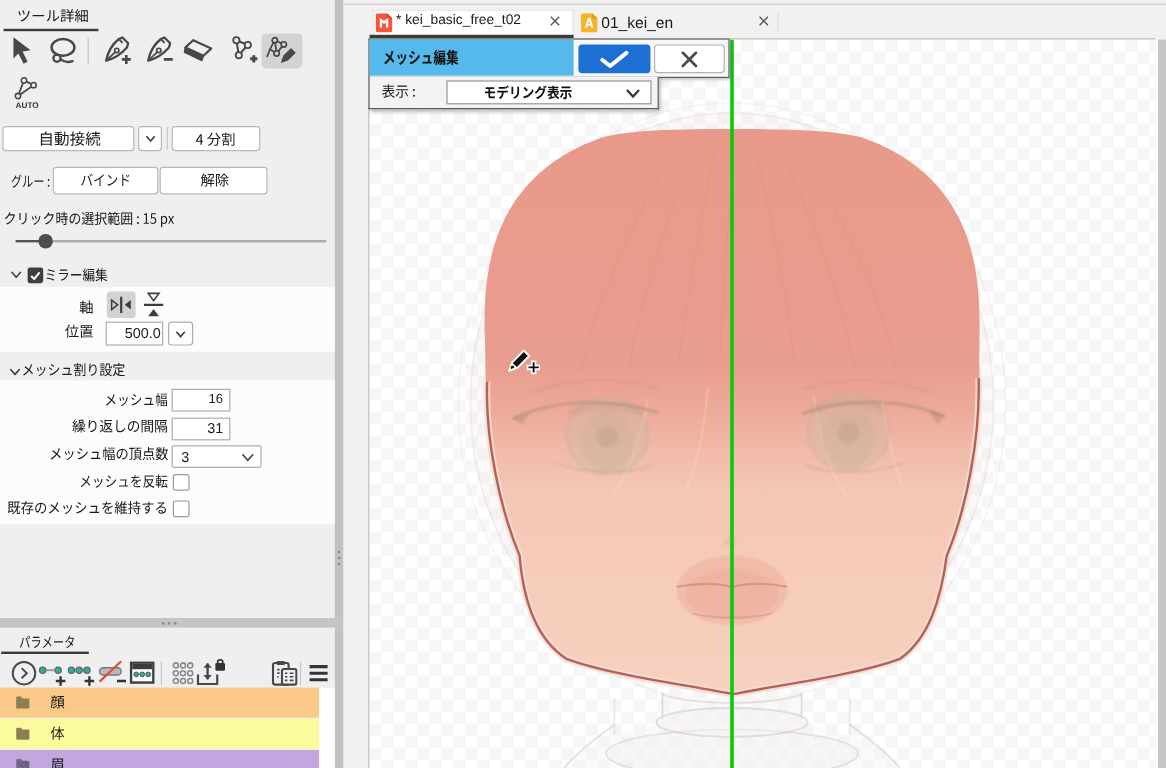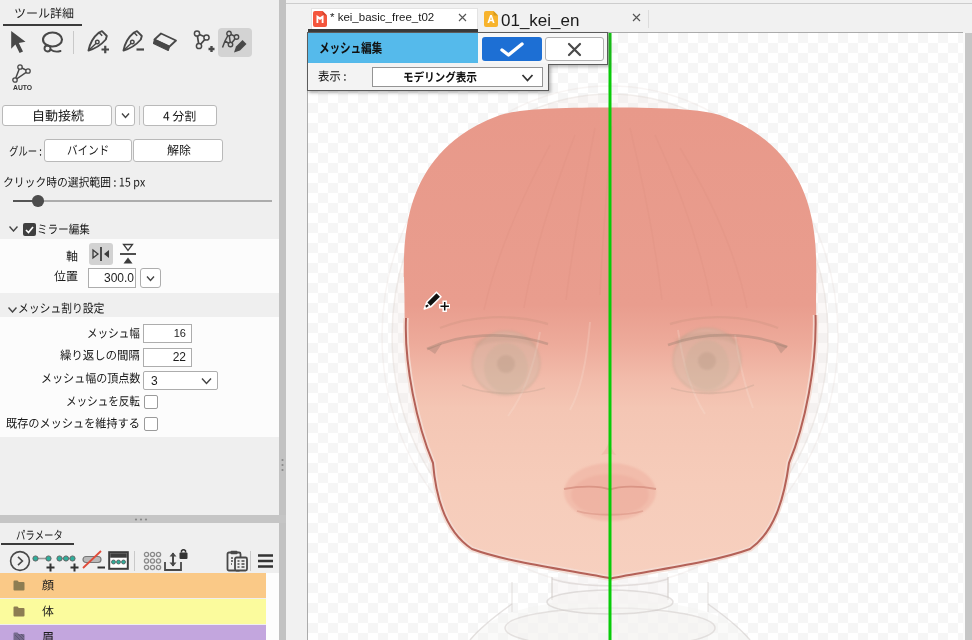--- a/index.html
+++ b/index.html
@@ -208,21 +208,21 @@
 </svg>
 <div class="txt" style="left:330px;top:11px;font-size:11.5px;color:#1a1a1a">* kei_basic_free_t02</div>
 <svg class="abs" style="left:458px;top:13px" width="9" height="9" viewBox="0 0 9 9">
 <path d="M1,1 L8,8 M8,1 L1,8" stroke="#555" stroke-width="1.15"></path>
     </svg>
 <svg class="abs" style="left:484px;top:11px" width="14" height="16" viewBox="0 0 14 16">
 <path d="M0,2 Q0,0 2,0 L9.5,0 L14,4.5 L14,14 Q14,16 12,16 L2,16 Q0,16 0,14 Z" fill="#f7b32c"></path>
 <path d="M9.5,0 L14,4.5 L9.5,4.5 Z" fill="#d89a1a"></path>
 <path d="M6.1,4 L7.9,4 L10.6,12 L8.8,12 L8.3,10.3 L5.7,10.3 L5.2,12 L3.4,12 Z M6.15,8.8 L7.85,8.8 L7,6.1 Z" fill="#fff"></path>
 </svg>
-<div class="txt" style="left:501px;top:11px;font-size:17px;color:#1a1a1a">01_kei_en</div>
+<div class="txt" style="left:501px;top:11px;font-size:13px;color:#1a1a1a">01_kei_en</div>
 <svg class="abs" style="left:632px;top:13px" width="9" height="9" viewBox="0 0 9 9">
 <path d="M1,1 L8,8 M8,1 L1,8" stroke="#555" stroke-width="1.15"></path>
     </svg>
 <div class="abs" style="left:648px;top:10px;width:1px;height:18px;background:#dcdcdc"></div>
 <div class="abs" style="left:307px;top:32px;width:301px;height:33px;
  border:1.5px solid #5b5b5b;background:#f7f7f7;box-shadow:2px 2px 3px rgba(100,100,100,0.45)">
 <div class="abs" style="left:0;top:0;width:170px;height:30px;background:#55baeb"></div>
     </div>
 <svg style="position:absolute;left:319.0px;top:41.0px;width:63.2px;height:13.5px;overflow:visible" viewBox="0 -88 600.0 100" preserveAspectRatio="none" fill="#111">
       <use href="#b30e1" x="0.0"></use>
@@ -413,21 +413,21 @@
 <svg class="abs" style="left:117px;top:243px" width="22" height="22" viewBox="0 0 22 22">
 <path d="M3,11 L19,11" stroke="#3c3c3c" stroke-width="1.8"></path>
 <path d="M6.5,1.5 L15.5,1.5 L11,7.5 Z" fill="none" stroke="#3c3c3c" stroke-width="1.3"></path>
 <path d="M6.5,20.5 L15.5,20.5 L11,14.5 Z" fill="#3c3c3c"></path>
     </svg>
 <svg style="position:absolute;left:54.4px;top:270.0px;width:24.0px;height:12.0px;overflow:visible" viewBox="0 -88 200.0 100" preserveAspectRatio="none" fill="#1c1c1c">
       <use href="#r4f4d" x="0.0"></use>
       <use href="#r7f6e" x="100.0"></use>
     </svg>
 <div class="inp" style="left:88px;top:268px;width:48px;height:20px"></div>
-<div class="txt" style="left:88px;top:271px;width:46px;font-size:12px;text-align:right">300.0</div>
+<div class="txt" style="left:88px;top:271px;width:46px;font-size:12px;text-align:right">500.0</div>
 <div class="btn" style="left:140px;top:268px;width:21px;height:20px;border-color:#adadad"></div>
 <svg class="abs" style="left:146px;top:275.5px" width="9" height="6" viewBox="0 0 9 6">
 <path d="M1,0.5 L4.5,4.5 L8,0.5" fill="none" stroke="#444" stroke-width="1.4"></path>
     </svg>
 <svg class="abs" style="left:8px;top:306.5px" width="9" height="6" viewBox="0 0 9 6">
 <path d="M0.5,0.5 L4.5,5 L8.5,0.5" fill="none" stroke="#444" stroke-width="1.4"></path>
     </svg>
 <svg style="position:absolute;left:18.0px;top:301.5px;width:86.4px;height:12.0px;overflow:visible" viewBox="0 -88 800.0 100" preserveAspectRatio="none" fill="#1c1c1c">
       <use href="#r30e1" x="0.0"></use>
       <use href="#r30c3" x="100.0"></use>
@@ -451,21 +451,21 @@
 <svg style="position:absolute;left:60.2px;top:349.0px;width:79.8px;height:12.0px;overflow:visible" viewBox="0 -88 700.0 100" preserveAspectRatio="none" fill="#1c1c1c">
       <use href="#r7e70" x="0.0"></use>
       <use href="#r308a" x="100.0"></use>
       <use href="#r8fd4" x="200.0"></use>
       <use href="#r3057" x="300.0"></use>
       <use href="#r306e" x="400.0"></use>
       <use href="#r9593" x="500.0"></use>
       <use href="#r9694" x="600.0"></use>
     </svg>
 <div class="inp" style="left:143px;top:347.5px;width:49px;height:19px"></div>
-<div class="txt" style="left:143px;top:350px;width:43px;font-size:12px;text-align:right">22</div>
+<div class="txt" style="left:143px;top:350px;width:43px;font-size:12px;text-align:right">31</div>
 <svg style="position:absolute;left:40.6px;top:372.0px;width:99.4px;height:12.0px;overflow:visible" viewBox="0 -88 900.0 100" preserveAspectRatio="none" fill="#1c1c1c">
       <use href="#r30e1" x="0.0"></use>
       <use href="#r30c3" x="100.0"></use>
       <use href="#r30b7" x="200.0"></use>
       <use href="#r30e5" x="300.0"></use>
       <use href="#r5e45" x="400.0"></use>
       <use href="#r306e" x="500.0"></use>
       <use href="#r9802" x="600.0"></use>
       <use href="#r70b9" x="700.0"></use>
       <use href="#r6570" x="800.0"></use>

